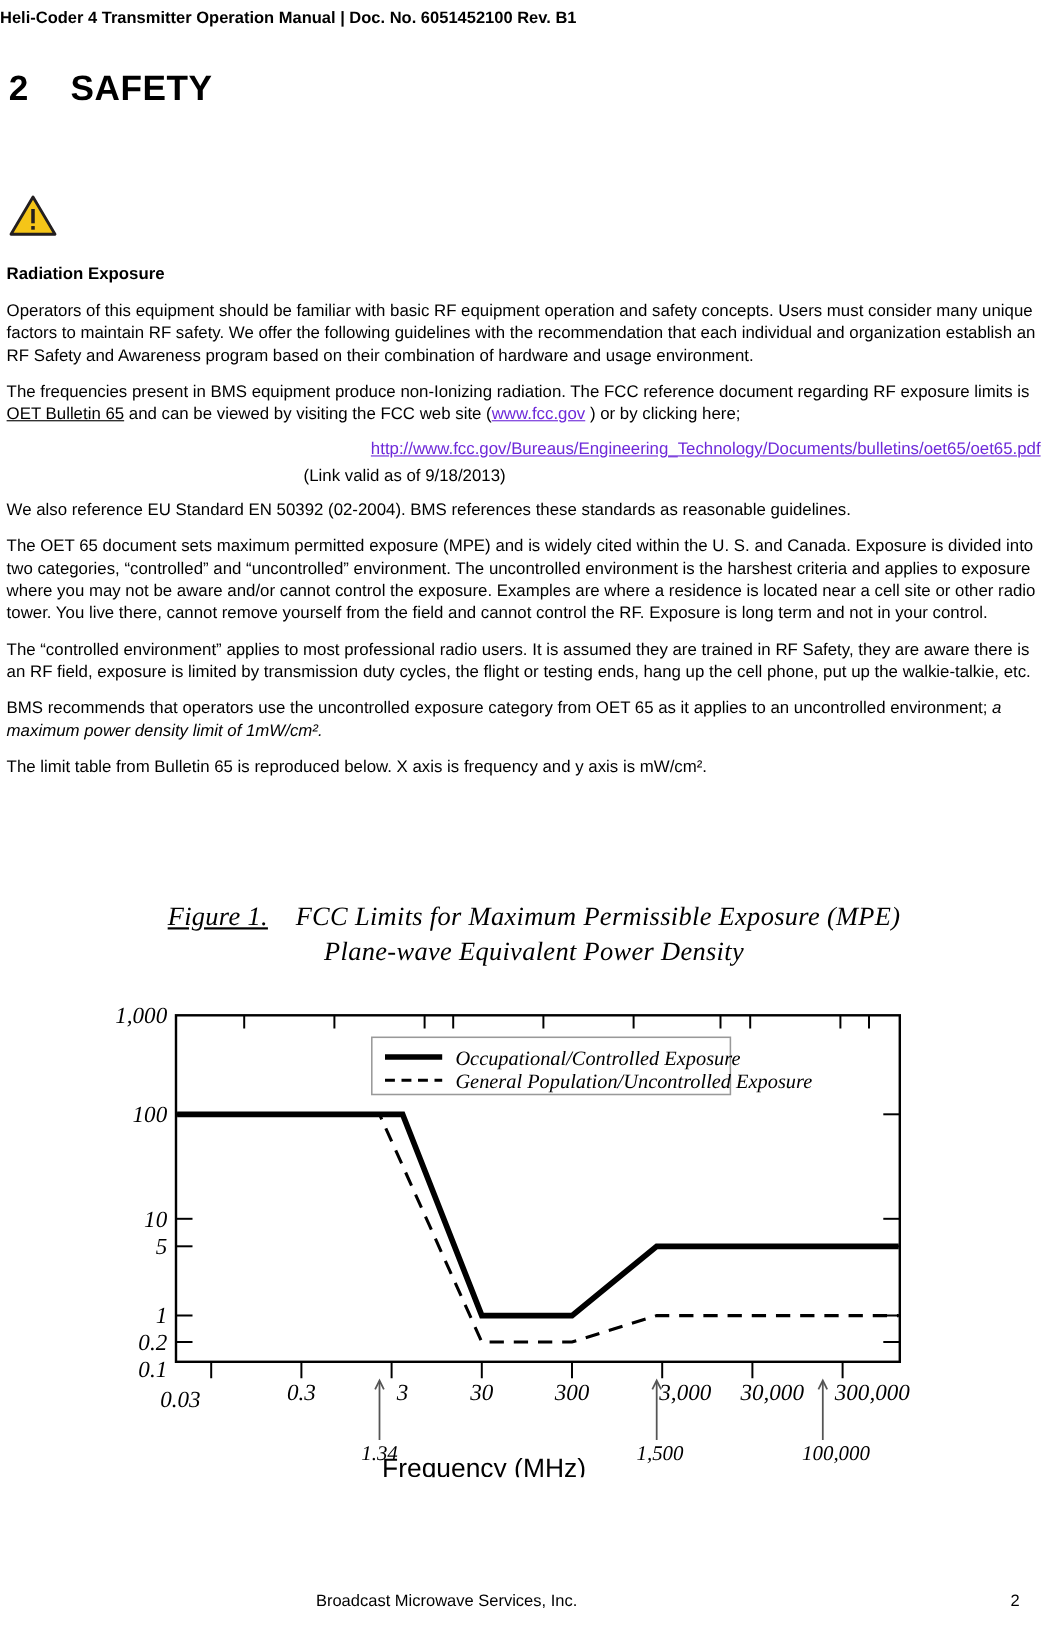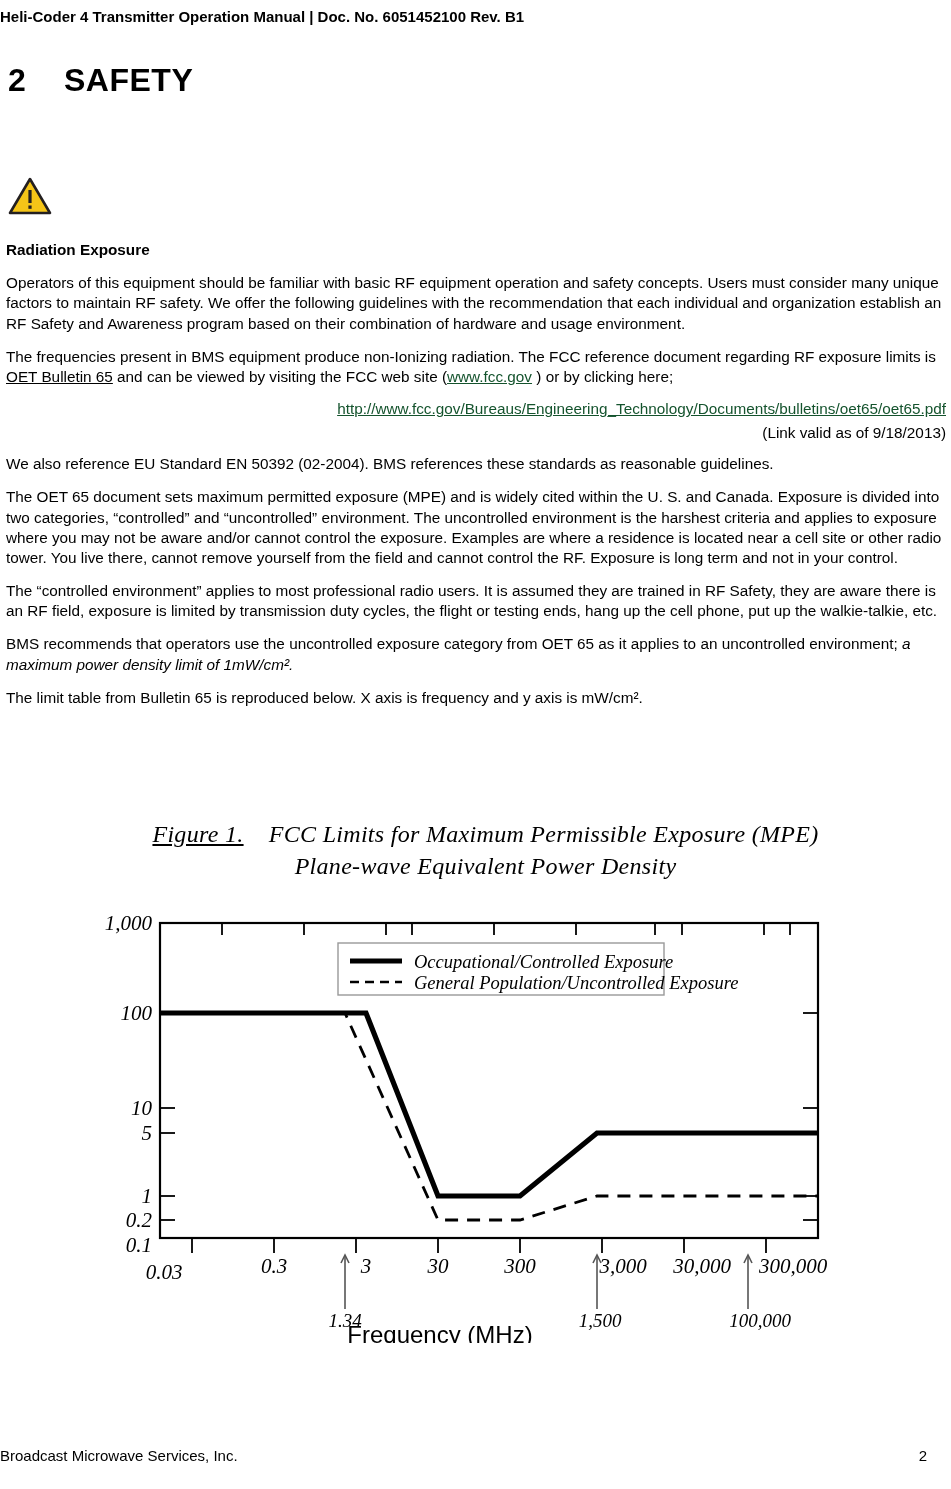--- a/index.html
+++ b/index.html
@@ -69,33 +69,33 @@
   }
   p.para {
     margin: 0 0 13px 0;
     font-size: 15.3px;
     line-height: 1.32;
   }
   .bold { font-weight: bold; }
   .italic { font-style: italic; }
   .u-black { text-decoration: underline; }
   a.link {
-    color: #14532d;
+    color: #6d28d9;
     text-decoration: underline;
     margin-top: 30px;
   }
   .urlline {
     margin: 0 0 6px 0;
     font-size: 15.3px;
     text-align: right;
   }
   .linknote {
     margin: 0 0 12px 0;
     font-size: 15.3px;
-    text-align: right;
+    text-align: left;
     padding-left: 270px;
   }
 
   
   .figure {
     position: absolute;
     top: 818px;
     left: 0;
     width: 951px;
     height: 555px;
@@ -122,21 +122,21 @@
     position: absolute;
     bottom: 22px;
     left: 0;
     width: 951px;
     height: 20px;
   }
   .footer-company {
     position: absolute;
     left: 0;
     width: 880px;
-    text-align: left;
+    text-align: center;
     font-size: 15px;
     padding-right: 68px;
     box-sizing: border-box;
   }
   .footer-page {
     position: absolute;
     right: 24px;
     top: 0;
     font-size: 15px;
   }

